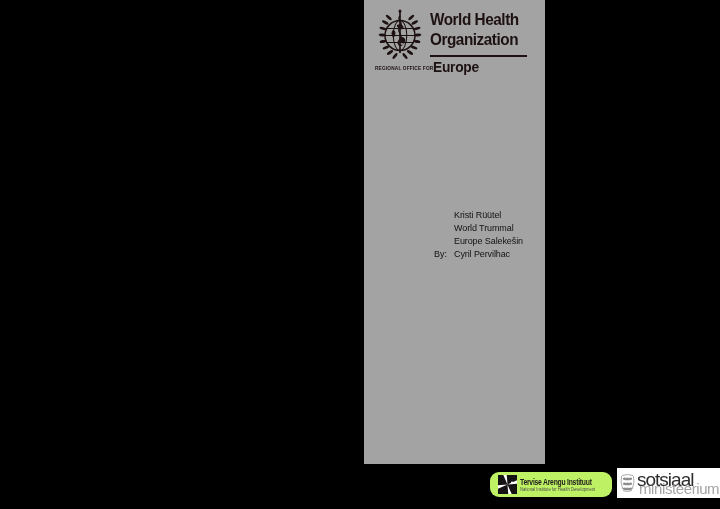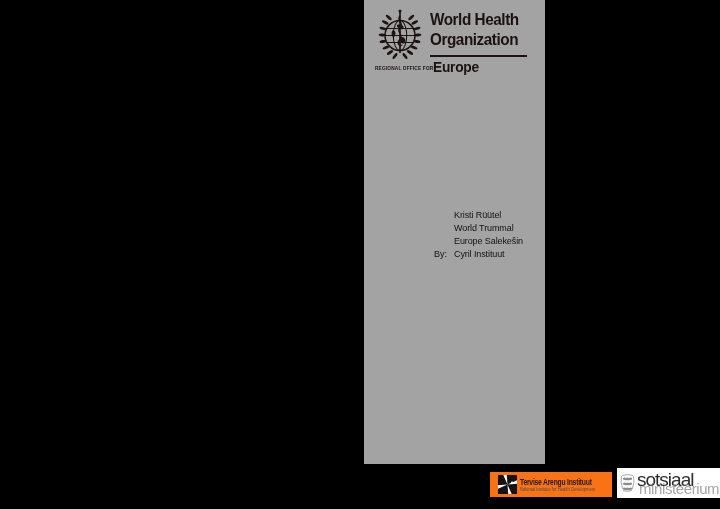--- a/index.html
+++ b/index.html
@@ -21,21 +21,21 @@
   .who-region{position:absolute;left:69px;top:58px;color:#1d1112;font-weight:bold;
     font-size:15px;letter-spacing:-0.3px;transform:scaleX(0.92);transform-origin:left top;white-space:nowrap;}
 
   
   .byline{position:absolute;left:70px;top:209px;display:flex;color:#141114;
     font-size:9px;line-height:12.9px;align-items:flex-end;}
   .by-label{width:20px;}
   .author{letter-spacing:-0.1px;white-space:nowrap;}
 
   
-  .tai-box{position:absolute;left:490px;top:472px;width:122px;height:25px;background:#f97316;}
+  .tai-box{position:absolute;left:490px;top:472px;width:122px;height:25px;background:#bef264;border-radius:9px;}
   .tai-mark{position:absolute;left:8px;top:3px;width:19px;height:19px;}
   .tai-name{position:absolute;left:30px;top:4.5px;color:#1f1b1c;font-weight:bold;
     font-size:8.5px;letter-spacing:-0.3px;transform:scaleX(0.8);transform-origin:left top;white-space:nowrap;}
   .tai-subtitle{position:absolute;left:30px;top:15px;color:#4d4d4d;
     font-size:4.8px;transform:scaleX(0.86);transform-origin:left top;white-space:nowrap;}
 
   .som-box{position:absolute;left:617px;top:468px;width:103px;height:30px;background:#ffffff;overflow:hidden;}
   .som-arms{position:absolute;left:3px;top:5px;width:15px;height:20px;}
   .som-line1{position:absolute;left:20px;top:0px;color:#2e2c2c;font-size:19px;line-height:24px;
     letter-spacing:-1px;white-space:nowrap;}
@@ -92,21 +92,21 @@
     <div class="who-rule"></div>
     <div class="who-regional">REGIONAL OFFICE FOR</div>
     <div class="who-region">Europe</div>
 
     <div class="byline">
       <span class="by-label">By:</span>
       <div class="author-list">
         <div class="author">Kristi Rüütel</div>
         <div class="author">World Trummal</div>
         <div class="author">Europe Salekešin</div>
-        <div class="author">Cyril Instituut</div>
+        <div class="author">Cyril Pervilhac</div>
       </div>
     </div>
   </div>
 
   <div class="tai-box">
     <svg class="tai-mark" viewBox="0 0 100 100" aria-hidden="true">
       <rect width="100" height="100" fill="#161314"></rect>
       <g fill="#ffffff">
         <polygon points="50,50 28,0 46,0"></polygon>
         <polygon points="50,50 100,28 100,46"></polygon>

